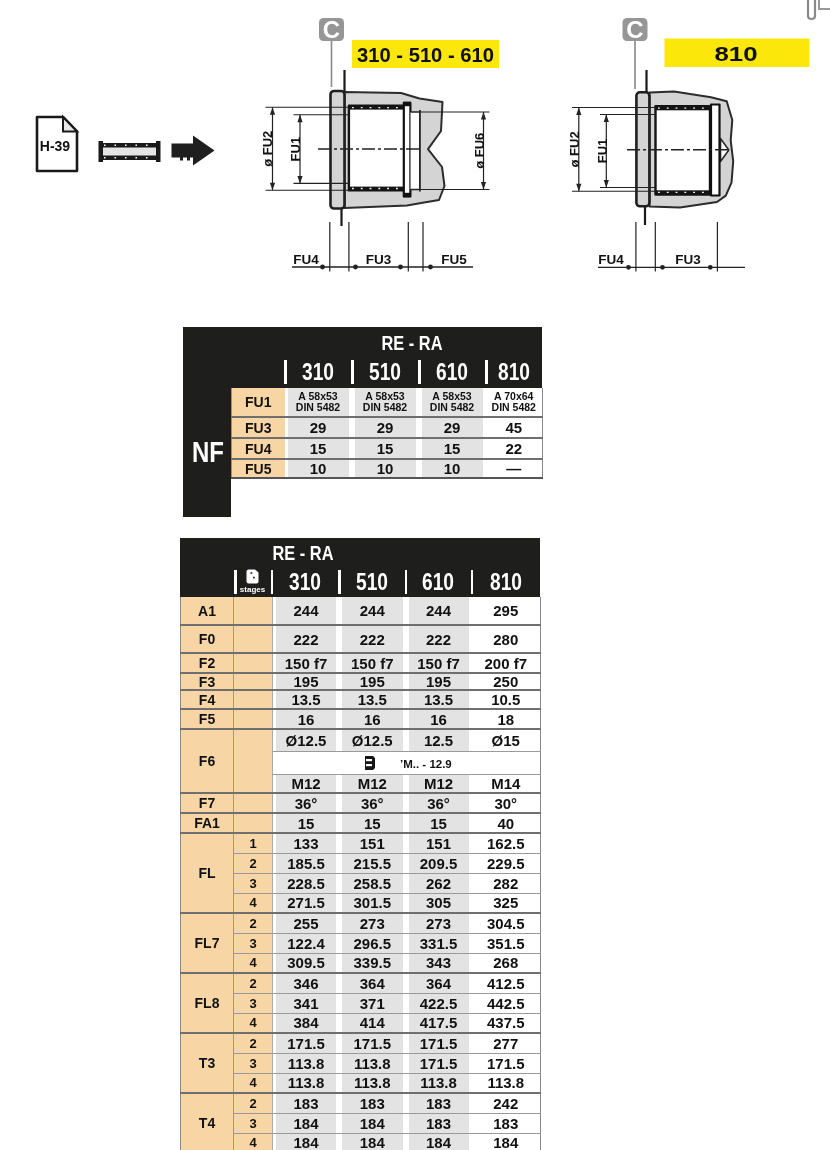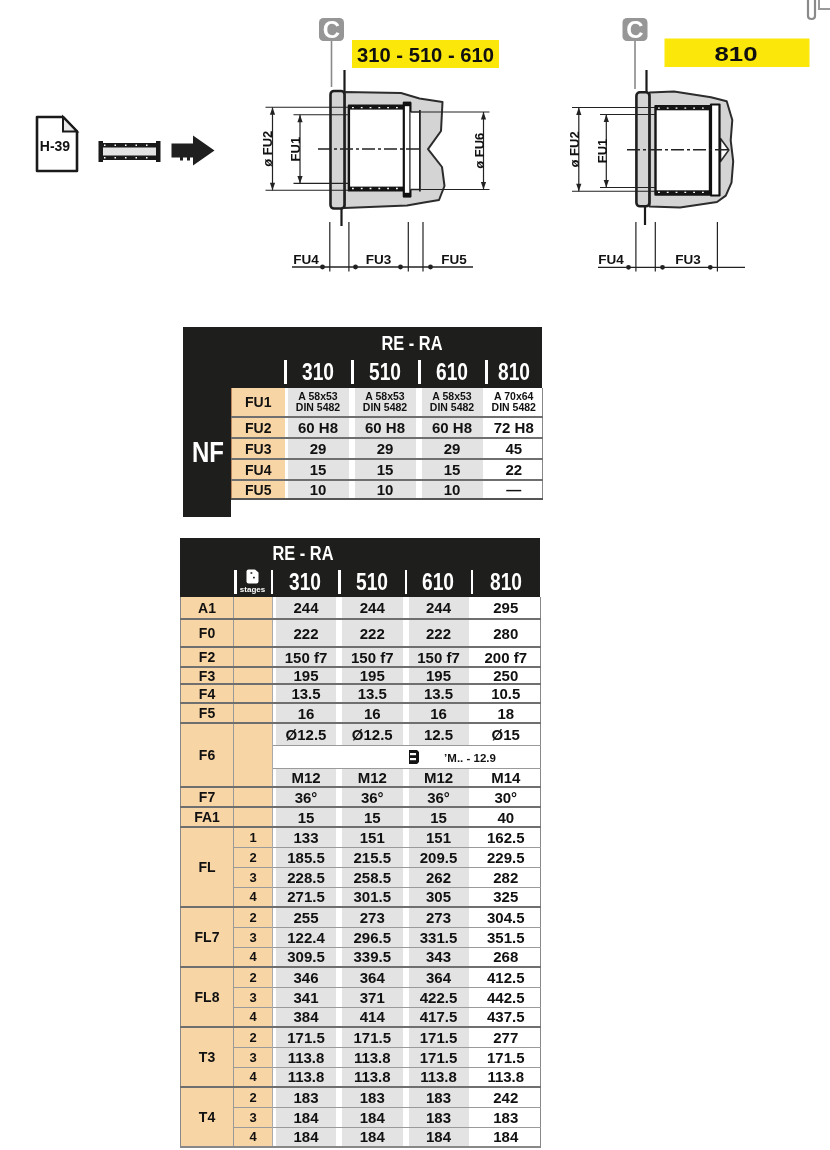--- a/index.html
+++ b/index.html
@@ -216,27 +216,20 @@
 
 <tbody>
         <tr style="height:29px">
           <td class="lab">FU1</td>
           <td class="c" style="font-size:10.5px;line-height:11.5px">A 58x53<br>DIN 5482</td>
           <td class="c" style="font-size:10.5px;line-height:11.5px">A 58x53<br>DIN 5482</td>
           <td class="c" style="font-size:10.5px;line-height:11.5px">A 58x53<br>DIN 5482</td>
           <td class="w" style="font-size:10.5px;line-height:11.5px">A 70x64<br>DIN 5482</td>
         </tr>
 
-<tr class="r1" style="height:21px">
-          <td class="lab">FU2</td>
-          <td class="c" style="">60 H8</td>
-          <td class="c" style="">60 H8</td>
-          <td class="c" style="">60 H8</td>
-          <td class="w" style="">72 H8</td>
-        </tr>
 
 <tr class="r1" style="height:21px">
           <td class="lab">FU3</td>
           <td class="c" style="">29</td>
           <td class="c" style="">29</td>
           <td class="c" style="">29</td>
           <td class="w" style="">45</td>
         </tr>
 
 <tr class="r1" style="height:21px">
@@ -284,21 +277,21 @@
 <colgroup>
         <col style="width:53px">
         <col style="width:39px">
         <col style="width:66.5px">
         <col style="width:66.5px">
         <col style="width:66px">
         <col style="width:69px">
       </colgroup>
 
 <tbody>
-        <tr style="height:22px">
+        <tr style="height:28px">
           <td class="lab" style="border-right:1px solid #999">A1</td>
           <td class="lab" style="border-right:1px solid #aaa;font-size:13px"></td>
           <td class="c">244</td>
           <td class="c">244</td>
           <td class="c">244</td>
           <td class="w">295</td>
         </tr>
 
 <tr class="r1" style="height:28px">
           <td class="lab" style="border-right:1px solid #999">F0</td>
@@ -347,21 +340,21 @@
 
 <tr class="r1" style="height:22px">
           <td class="lab" rowspan="3" style="border-right:1px solid #999">F6</td>
           <td class="lab" rowspan="3" style="border-right:1px solid #aaa;font-size:13px"></td>
           <td class="c">Ø12.5</td>
           <td class="c">Ø12.5</td>
           <td class="c">12.5</td>
           <td class="w">Ø15</td>
         </tr>
 <tr class="r2" style="height:23px">
-          <td colspan="4" class="w" style="text-align:center"><span style="margin-left:90px"><svg width="13" height="16" viewBox="0 0 13 16" style="vertical-align:-3px">
+          <td colspan="4" class="w" style="text-align:left"><span style="margin-left:90px"><svg width="13" height="16" viewBox="0 0 13 16" style="vertical-align:-3px">
                 <path d="M2,1 h8 l2,2 v10 l-2,2 h-8 Z" fill="#151515"></path>
                 <rect x="3" y="4" width="6" height="2.2" fill="#fff"></rect>
                 <rect x="3" y="9" width="6" height="2.2" fill="#fff"></rect>
               </svg></span><span style="margin-left:24px;font-size:11.5px">ʼM.. - 12.9</span></td>
         </tr>
 <tr class="r2" style="height:19px">
           <td class="c">M12</td>
           <td class="c">M12</td>
           <td class="c">M12</td>
           <td class="w">M14</td>

